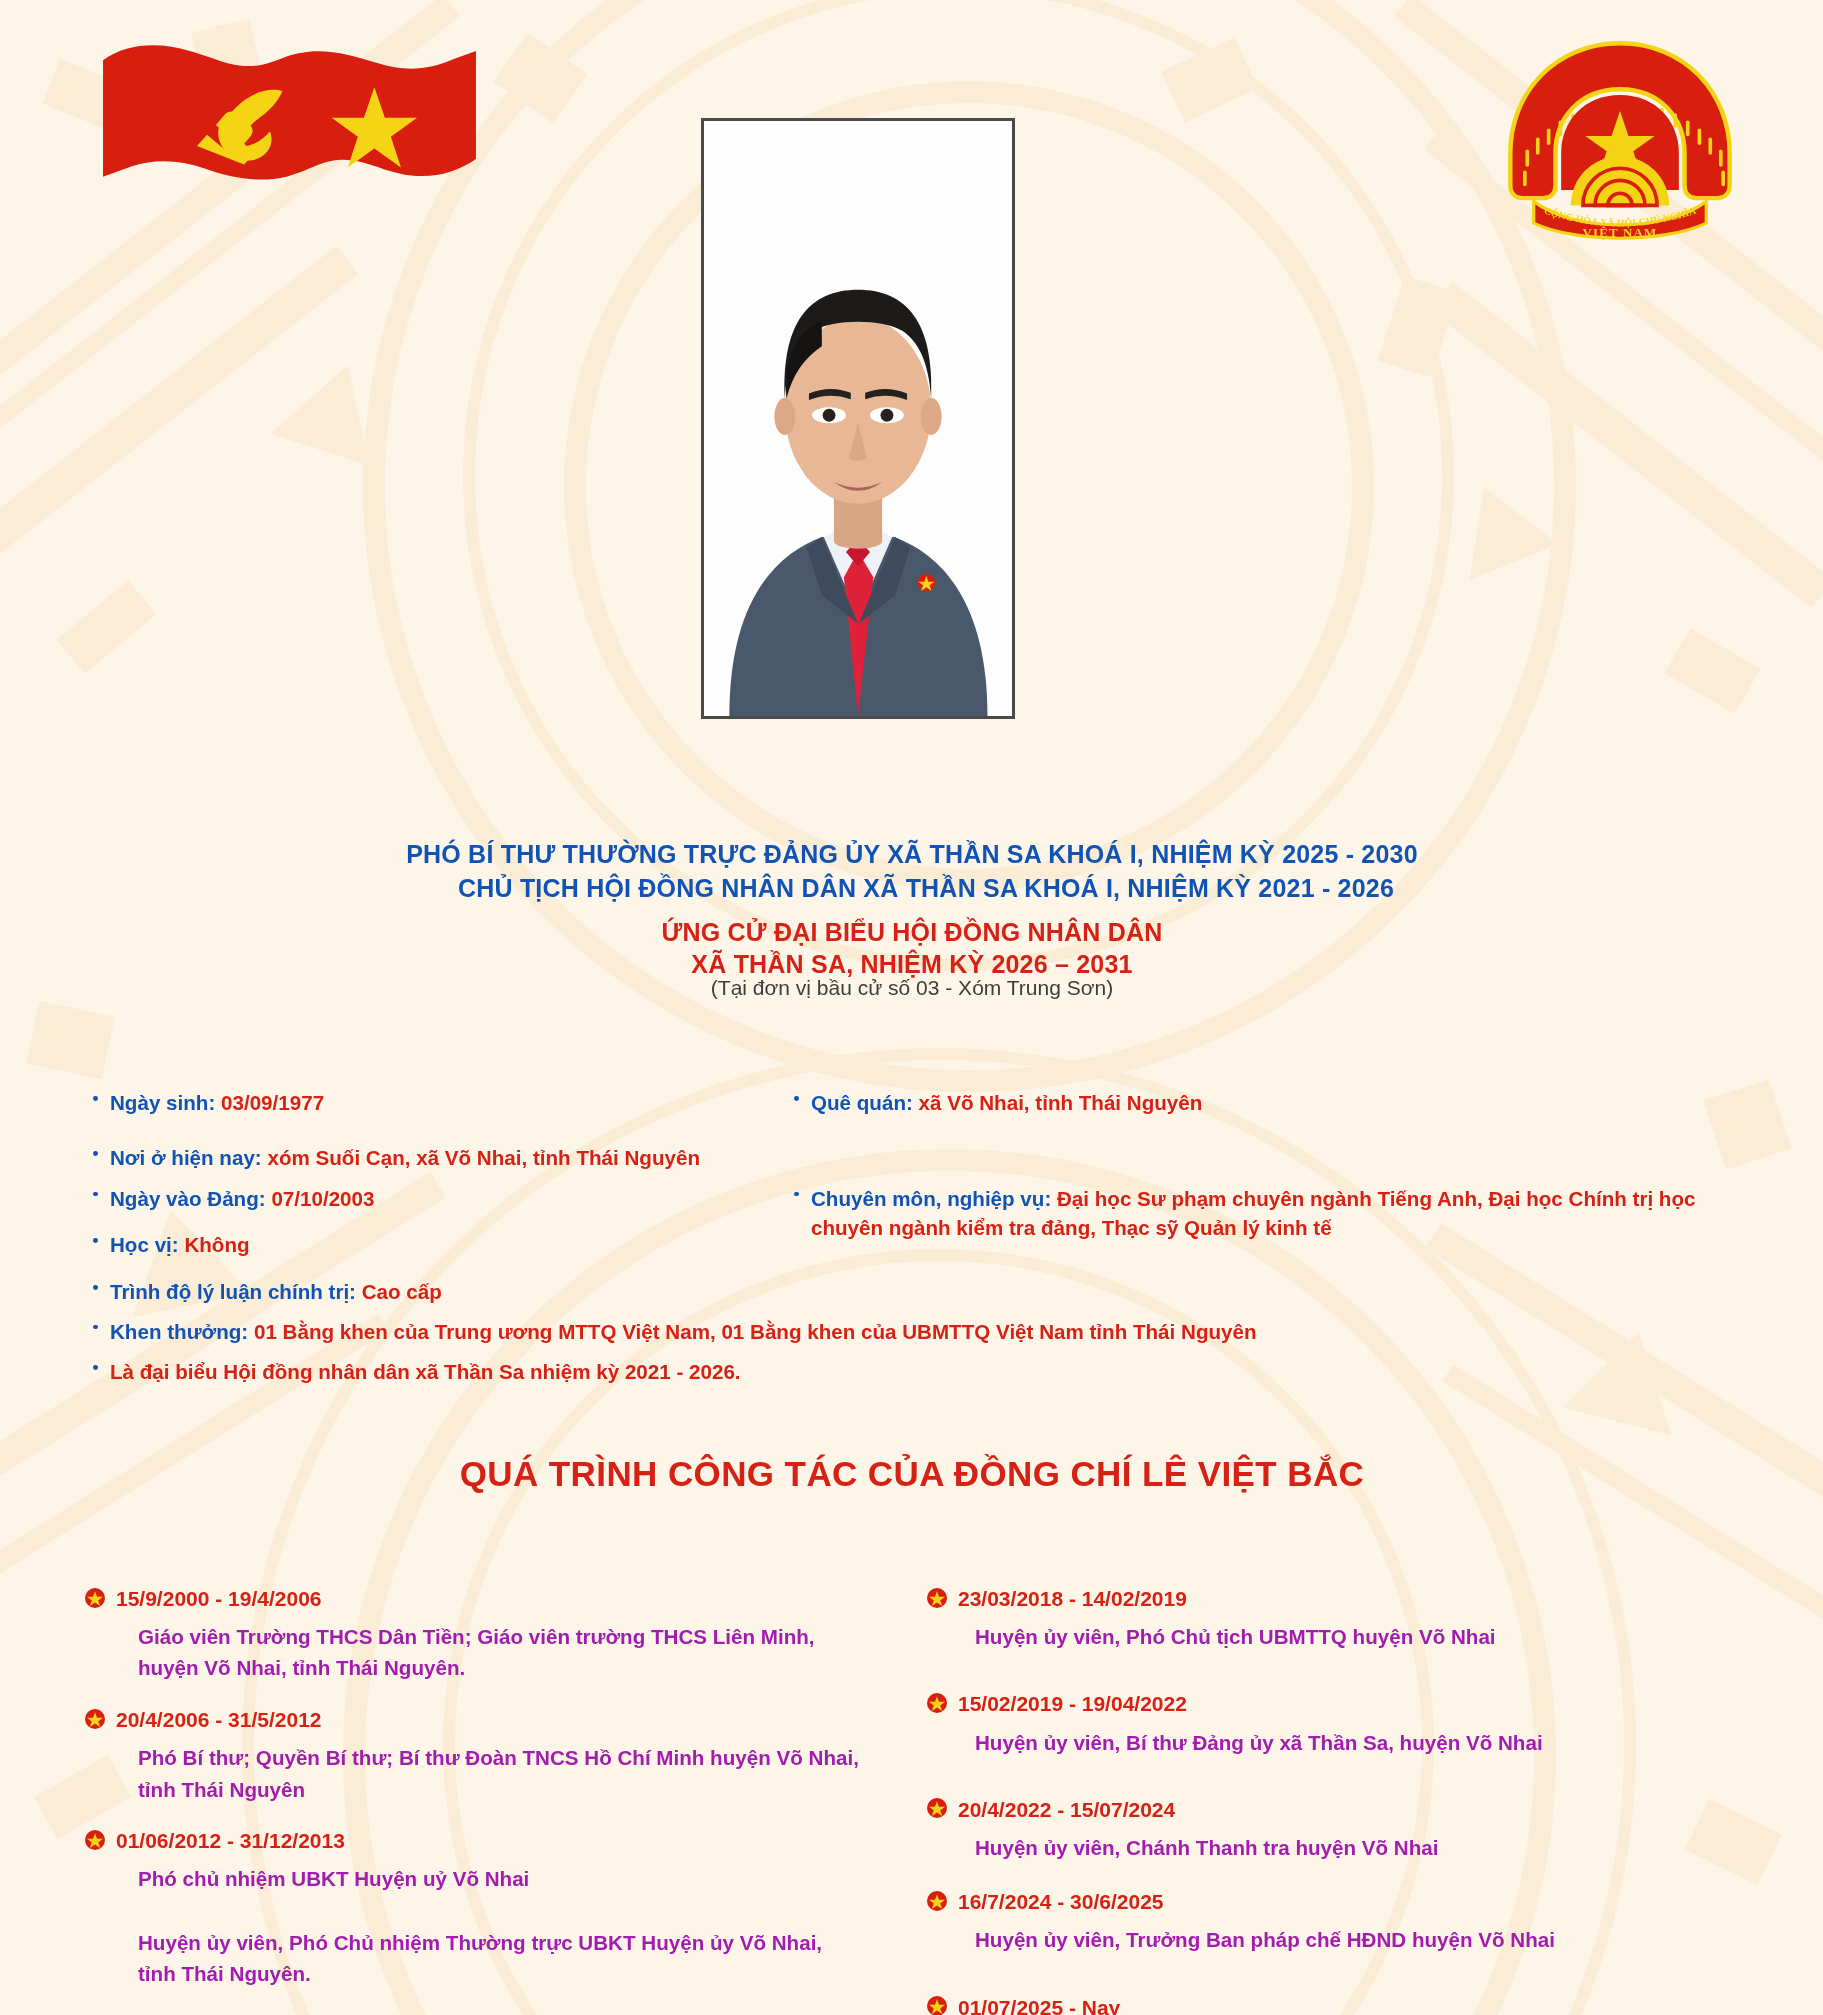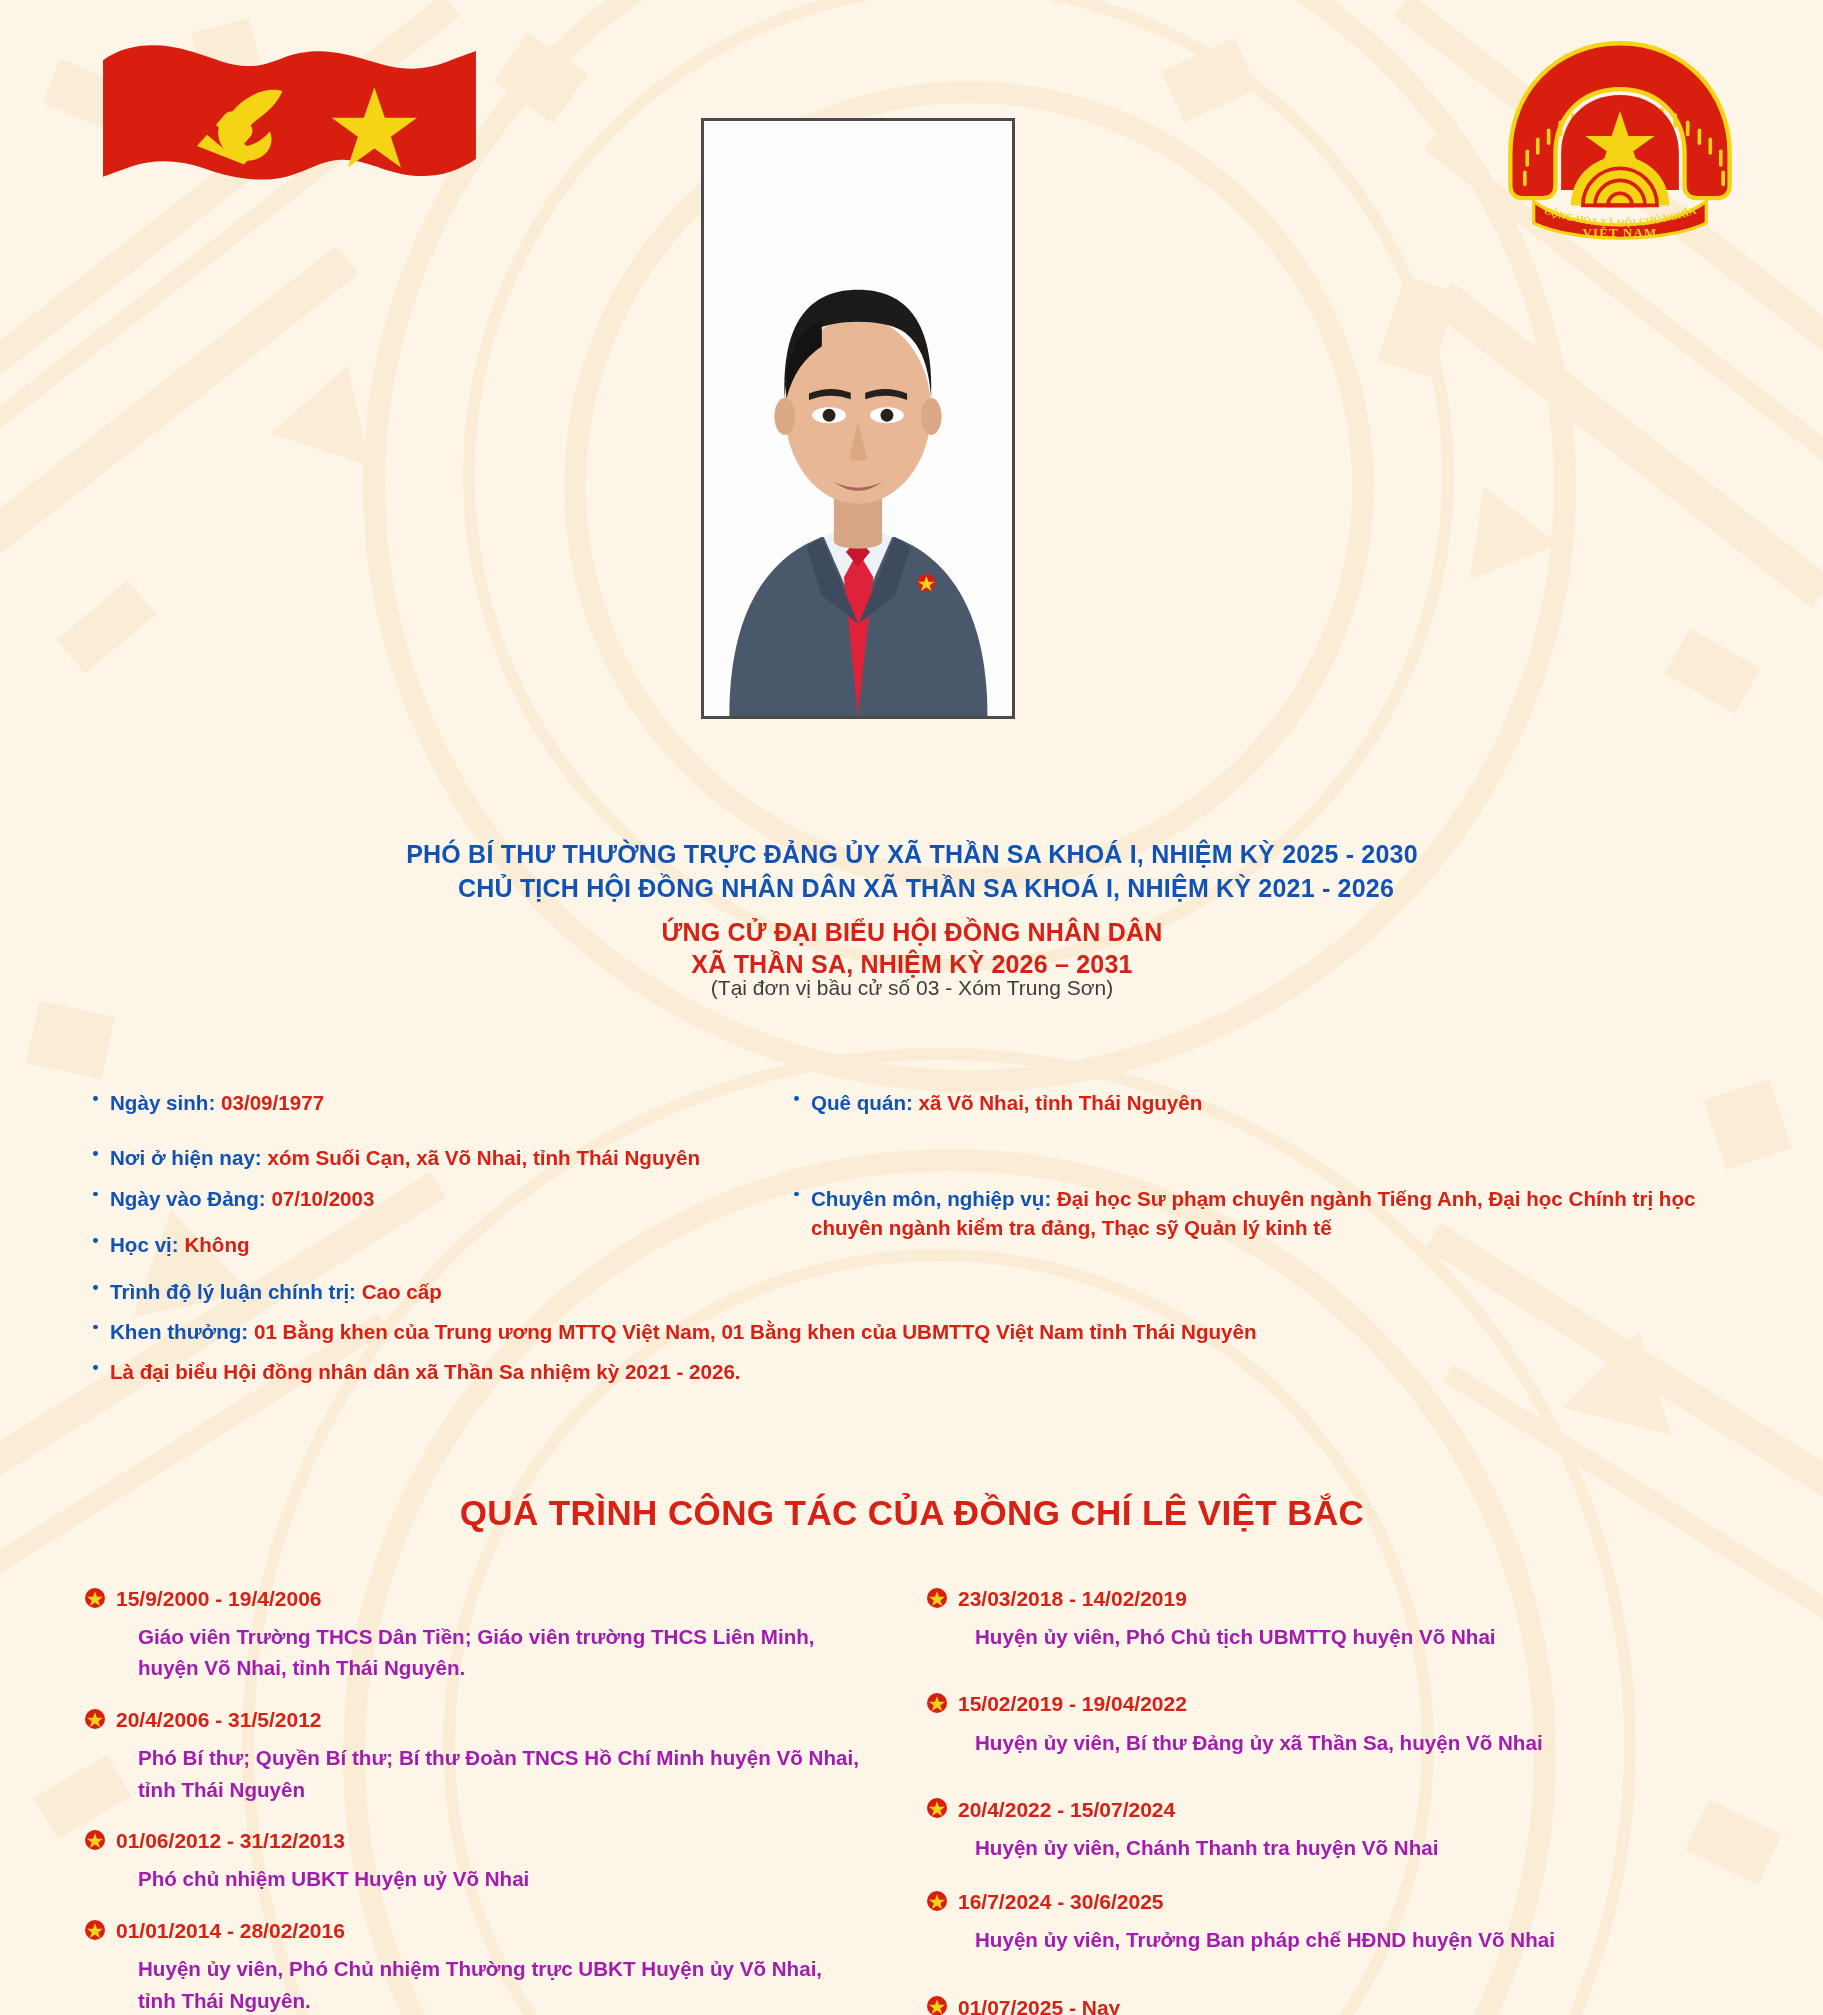--- a/index.html
+++ b/index.html
@@ -145,21 +145,21 @@
   .bio-line .txt{ display:block; padding-left:17px; }
   .bio-line .val{ color:#d62114; }
 
   .bio-grid{ position:relative; }
   .bio-col-l{ position:absolute; left:0;  width:645px; }
   .bio-col-r{ position:absolute; left:701px; width:939px; }
 
   
   #career-heading{
     position:absolute;
-    left:0;right:0; top:1493px;
+    left:0;right:0; top:1454px;
     text-align:center;
     color:#d62114;
     font-size:35px;
     font-weight:bold;
     letter-spacing:0.4px;
     white-space:nowrap;
   }
 
   
   #career{
@@ -471,27 +471,20 @@
           <svg class="star-bullet" viewBox="0 0 50 50">
               <circle cx="25" cy="25" r="25" fill="#d81f0f"></circle>
               <polygon fill="#f5d416" points="25,8 30,22 45,22 33,31 38,45 25,36 12,45 17,31 5,22 20,22"></polygon>
             </svg>
           <span>01/06/2012 - 31/12/2013</span>
         </div>
         <div class="career-desc">Phó chủ nhiệm UBKT Huyện uỷ Võ Nhai</div>
       </div>
 
       <div class="career-item" style="margin-bottom:23.4px;">
-        <div class="career-period">
-          <svg class="star-bullet" viewBox="0 0 50 50">
-              <circle cx="25" cy="25" r="25" fill="#d81f0f"></circle>
-              <polygon fill="#f5d416" points="25,8 30,22 45,22 33,31 38,45 25,36 12,45 17,31 5,22 20,22"></polygon>
-            </svg>
-          <span>01/01/2014 - 28/02/2016</span>
-        </div>
         <div class="career-desc">Huyện ủy viên, Phó Chủ nhiệm Thường trực UBKT Huyện ủy Võ Nhai, tỉnh Thái Nguyên.</div>
       </div>
 
     </div>
 
     <div class="career-col career-right-shift" id="career-right">
 
       <div class="career-item" style="margin-bottom:39px;">
         <div class="career-period">
           <svg class="star-bullet" viewBox="0 0 50 50">

